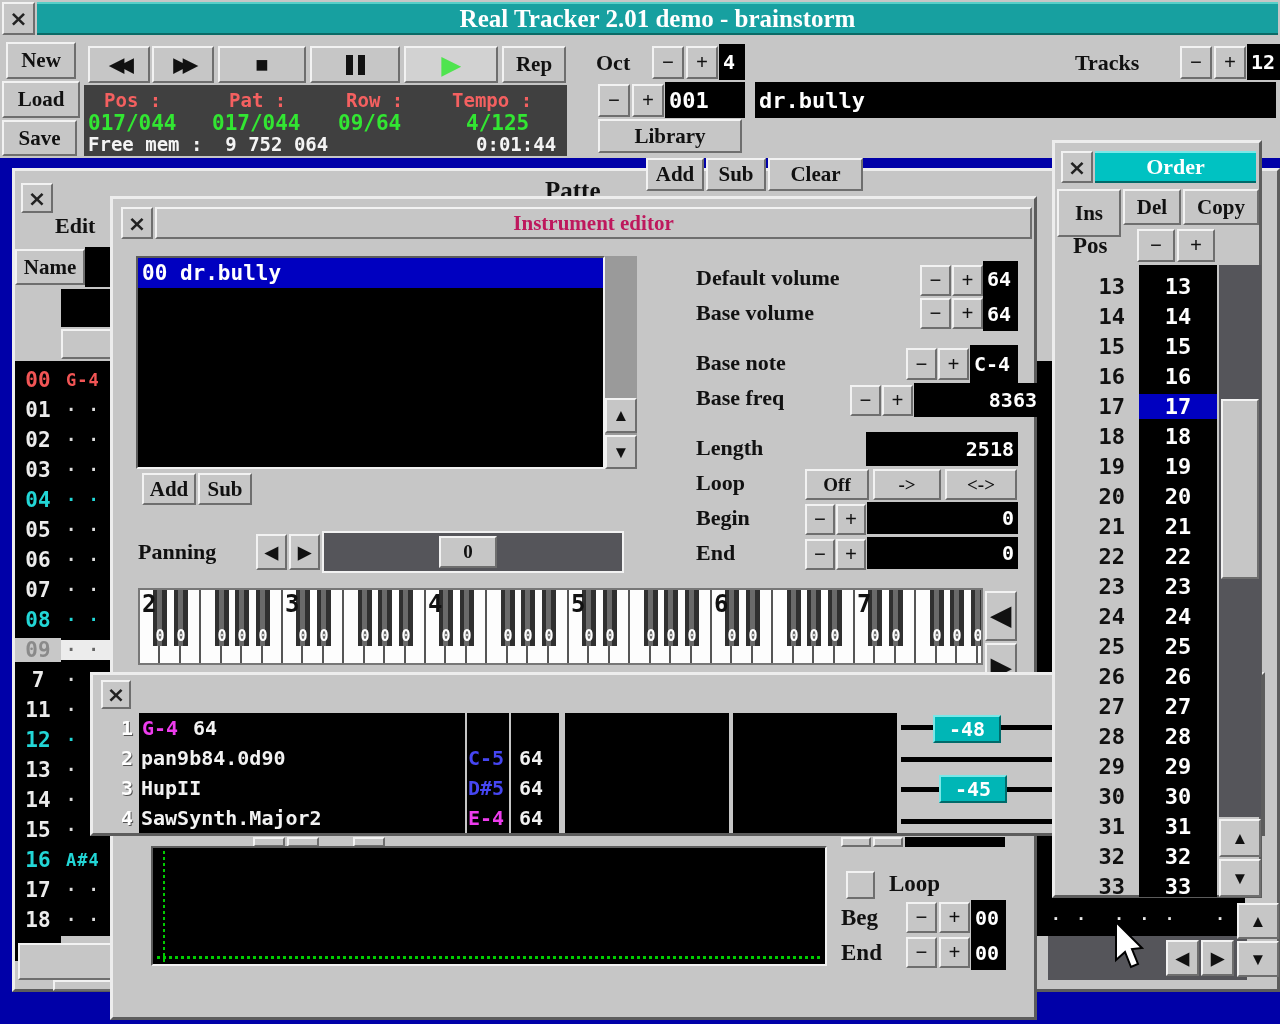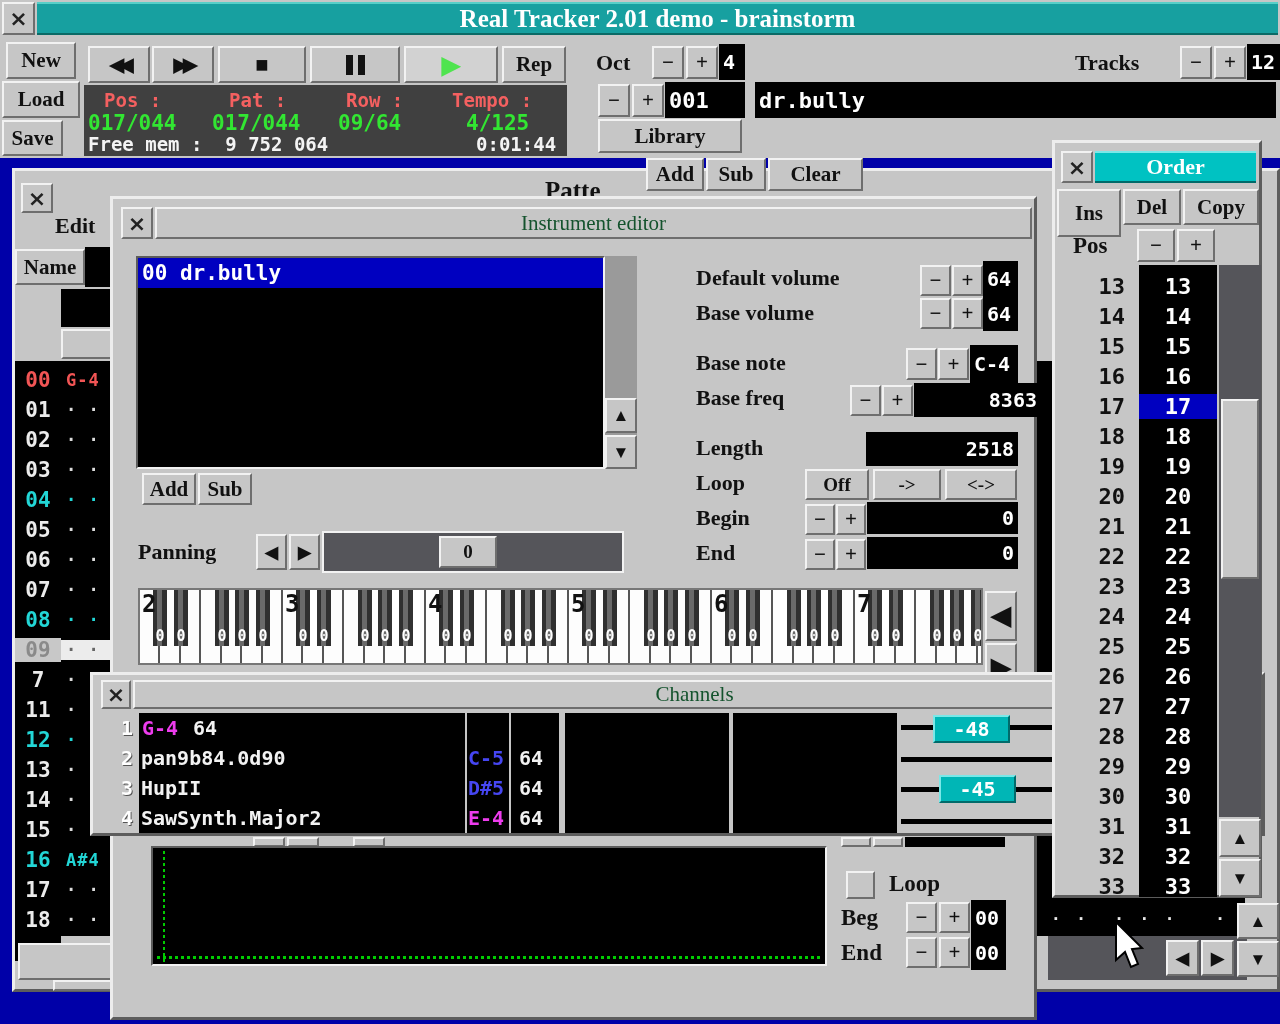--- a/index.html
+++ b/index.html
@@ -8,21 +8,21 @@
   .serif{font-family:"Liberation Serif",serif;font-weight:bold;color:#111}
   .mono{font-family:"DejaVu Sans Mono",monospace;font-weight:bold}
   
   .b{position:absolute;background:#c6c6c6;border-top:2px solid #f2f2f2;border-left:2px solid #f2f2f2;border-right:2px solid #6e6e6e;border-bottom:2px solid #6e6e6e;display:flex;align-items:center;justify-content:center;font-family:"Liberation Serif",serif;font-weight:bold;font-size:21px;color:#111;cursor:default;user-select:none}
   .b.sm{font-size:19px}
   
   .blk{position:absolute;background:#000;color:#fff;font-family:"DejaVu Sans Mono",monospace;font-weight:bold;font-size:20px;display:flex;align-items:center;padding:0 4px;white-space:pre}
   .blk.right{justify-content:flex-end}
   
   .win{position:absolute;background:#c6c6c6;border-top:3px solid #ededed;border-left:3px solid #ededed;border-right:3px solid #5c5c5c;border-bottom:3px solid #5c5c5c}
-  .tbar{position:absolute;background:#c6c6c6;border-top:2px solid #f2f2f2;border-left:2px solid #f2f2f2;border-right:2px solid #6e6e6e;border-bottom:2px solid #6e6e6e;display:flex;align-items:center;justify-content:center;font-family:"Liberation Serif",serif;font-weight:normal;font-size:21px;color:#14532d}
+  .tbar{position:absolute;background:#c6c6c6;border-top:2px solid #f2f2f2;border-left:2px solid #f2f2f2;border-right:2px solid #6e6e6e;border-bottom:2px solid #6e6e6e;display:flex;align-items:center;justify-content:center;font-family:"Liberation Serif",serif;font-weight:bold;font-size:21px;color:#be185d}
   .inset{border-top:2px solid #5c5c5c;border-left:2px solid #5c5c5c;border-right:2px solid #f2f2f2;border-bottom:2px solid #f2f2f2}
   .dark{background:#55555a}
   
   #main-title{left:37px;top:2px;width:1241px;height:33px;background:#17a0a0;border-top:2px solid #56cfc8;border-bottom:2px solid #0b6a66;display:flex;align-items:center;justify-content:center;color:#fff;font-size:25px;font-family:"Liberation Serif",serif;font-weight:bold}
   
   .st-red{color:#f46060}.st-grn{color:#32e632}.st-wht{color:#f4f4f4}
   .stline{position:absolute;font-family:"DejaVu Sans Mono",monospace;font-weight:bold;font-size:19px;white-space:pre}
   
   #prow-host{display:flex;flex-direction:column}
   .prow{display:flex;height:30px;align-items:center;flex:0 0 30px}
@@ -46,21 +46,21 @@
   .crow .cnote{width:42px;text-align:center}
   .crow .cvol{width:48px;text-align:center;color:#f2f2f2}
   
   #keyboard{position:absolute;background:#fff;overflow:hidden;border:2px solid #777}
   .octave{position:absolute;top:0;width:143px;height:73px;background:repeating-linear-gradient(90deg,#fdfdfd 0 18.4px,#555 18.4px 20.43px)}
   .oct-num{position:absolute;left:2px;top:0px;font-family:"DejaVu Sans Mono",monospace;font-weight:bold;font-size:24px;color:#111;z-index:3}
   .bkey{position:absolute;top:0;width:14px;height:56px;background:linear-gradient(90deg,#303030 0 4px,#6a6a6a 4px 9px,#303030 9px);display:flex;align-items:flex-end;justify-content:center;z-index:2}
   .bkey span{color:#fff;font-family:"DejaVu Sans Mono",monospace;font-weight:bold;font-size:15px;line-height:20px}
   .bk1{left:13px}.bk2{left:34px}.bk3{left:75px}.bk4{left:95px}.bk5{left:116px}
   
-  .cthumb{position:absolute;width:77px;height:28px;background:#00b6b6;border-top:2px solid #7ae8e8;border-left:2px solid #7ae8e8;border-right:2px solid #006a6a;border-bottom:2px solid #006a6a;color:#fff;font-family:"DejaVu Sans Mono",monospace;font-weight:bold;font-size:20px;display:flex;align-items:center;justify-content:center}
+  .cthumb{position:absolute;width:68px;height:28px;background:#00b6b6;border-top:2px solid #7ae8e8;border-left:2px solid #7ae8e8;border-right:2px solid #006a6a;border-bottom:2px solid #006a6a;color:#fff;font-family:"DejaVu Sans Mono",monospace;font-weight:bold;font-size:20px;display:flex;align-items:center;justify-content:center}
   .track{position:absolute;height:5px;background:#000}
   
   .gdot-v{position:absolute;width:2px;background:repeating-linear-gradient(0deg,#00cc00 0 3px,transparent 3px 6px)}
   .gdot-h{position:absolute;height:3px;background:repeating-linear-gradient(90deg,#00cc00 0 3px,transparent 3px 6px)}
   .arrow{font-size:17px;line-height:1}
   .xbtn{font-size:22px;font-family:"DejaVu Sans",sans-serif;color:#222}
 </style>
 </head>
 <body>
 
@@ -205,21 +205,21 @@
 <div class="abs" style="left:0;top:0;width:1280px;height:158px;background:#c6c6c6">
   <div class="b" style="left:2px;top:2px;width:33px;height:33px">
       <span class="xbtn">×</span>
     </div>
   <div id="main-title" class="abs">
       <span>Real Tracker 2.01 demo - brainstorm</span>
     </div>
 
   <div class="b" style="left:6px;top:42px;width:70px;height:37px">New</div>
   <div class="b" style="left:2px;top:81px;width:78px;height:37px">Load</div>
-  <div class="b" style="left:2px;top:120px;width:61px;height:36px">Save</div>
+  <div class="b" style="left:2px;top:120px;width:75px;height:36px">Save</div>
 
   <div class="b" style="left:88px;top:46px;width:62px;height:37px">
       <span style="letter-spacing:-5px;font-size:19px">◀◀</span>
     </div>
   <div class="b" style="left:152px;top:46px;width:62px;height:37px">
       <span style="letter-spacing:-5px;font-size:19px">▶▶</span>
     </div>
   <div class="b" style="left:218px;top:46px;width:88px;height:37px">
       <span style="font-size:22px">■</span>
     </div>
@@ -476,23 +476,20 @@
   <div class="serif abs" style="left:728px;top:741px;font-size:23px">End</div>
   <div class="b" style="left:793px;top:738px;width:31px;height:31px">−</div>
   <div class="b" style="left:826px;top:738px;width:31px;height:31px">+</div>
   <div class="blk" style="left:858px;top:736px;width:35px;height:35px">00</div>
 </div>
 
 <div class="win" style="left:90px;top:672px;width:1175px;height:164px">
   <div class="b" style="left:8px;top:5px;width:30px;height:29px">
       <span class="xbtn">×</span>
     </div>
-  <div class="tbar" style="left:40px;top:5px;width:1123px;height:29px">
-      <span>Channels</span>
-    </div>
 
   <div class="abs" style="left:46px;top:38px;width:326px;height:120px;background:#000"></div>
   <div class="abs" style="left:374px;top:38px;width:42px;height:120px;background:#000"></div>
   <div class="abs" style="left:418px;top:38px;width:48px;height:120px;background:#000"></div>
   <div class="abs" style="left:472px;top:38px;width:164px;height:120px;background:#000"></div>
   <div class="abs" style="left:640px;top:38px;width:164px;height:120px;background:#000"></div>
 
   <div id="chan-rows" class="abs" style="left:10px;top:38px;width:456px">
 
       <div class="crow">

